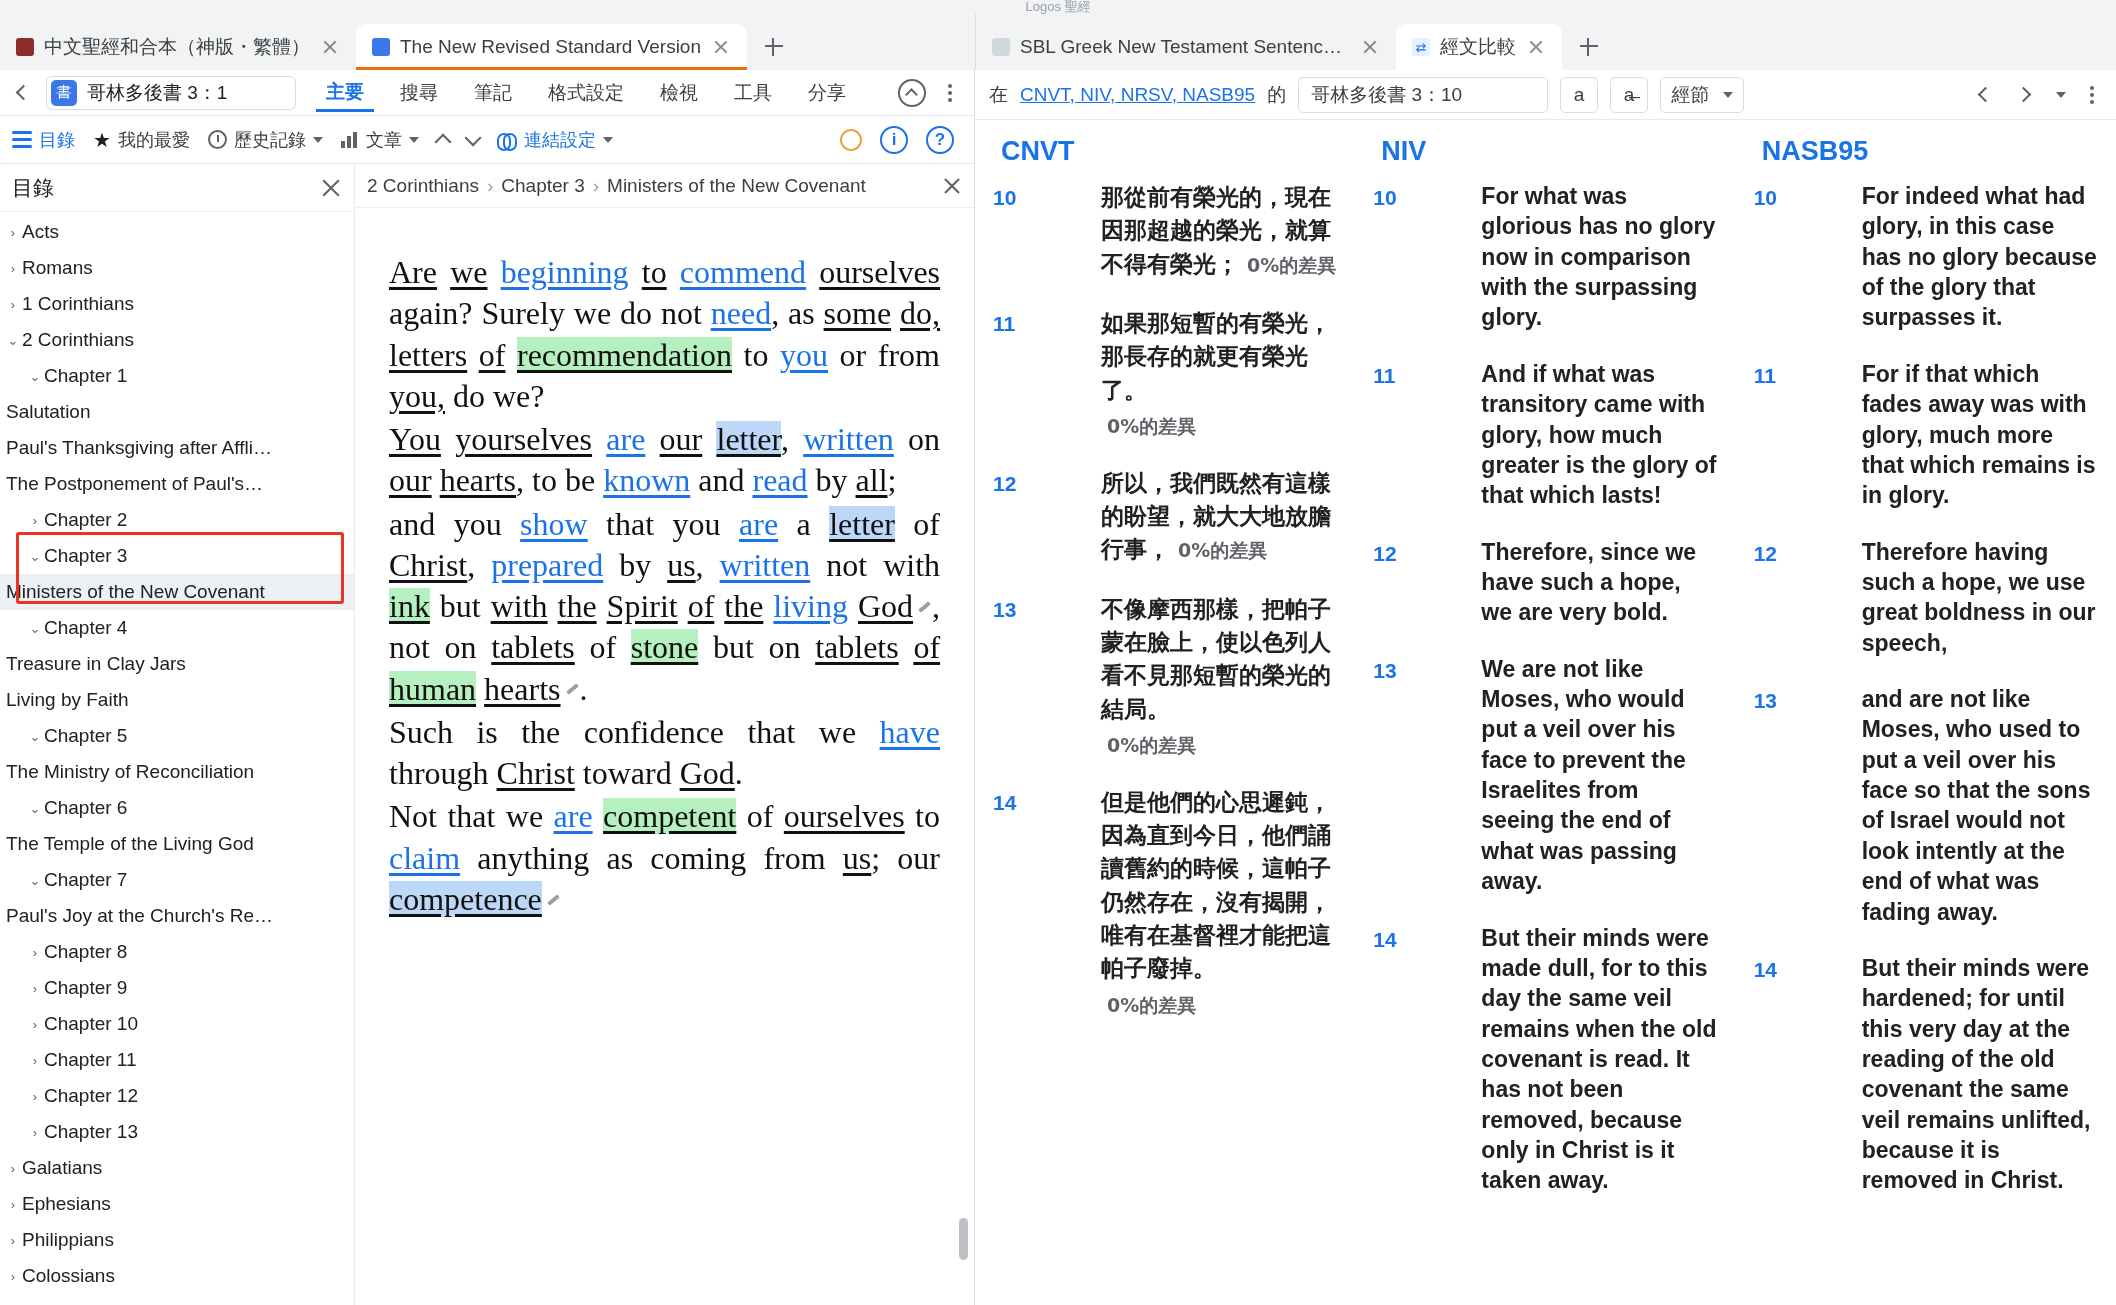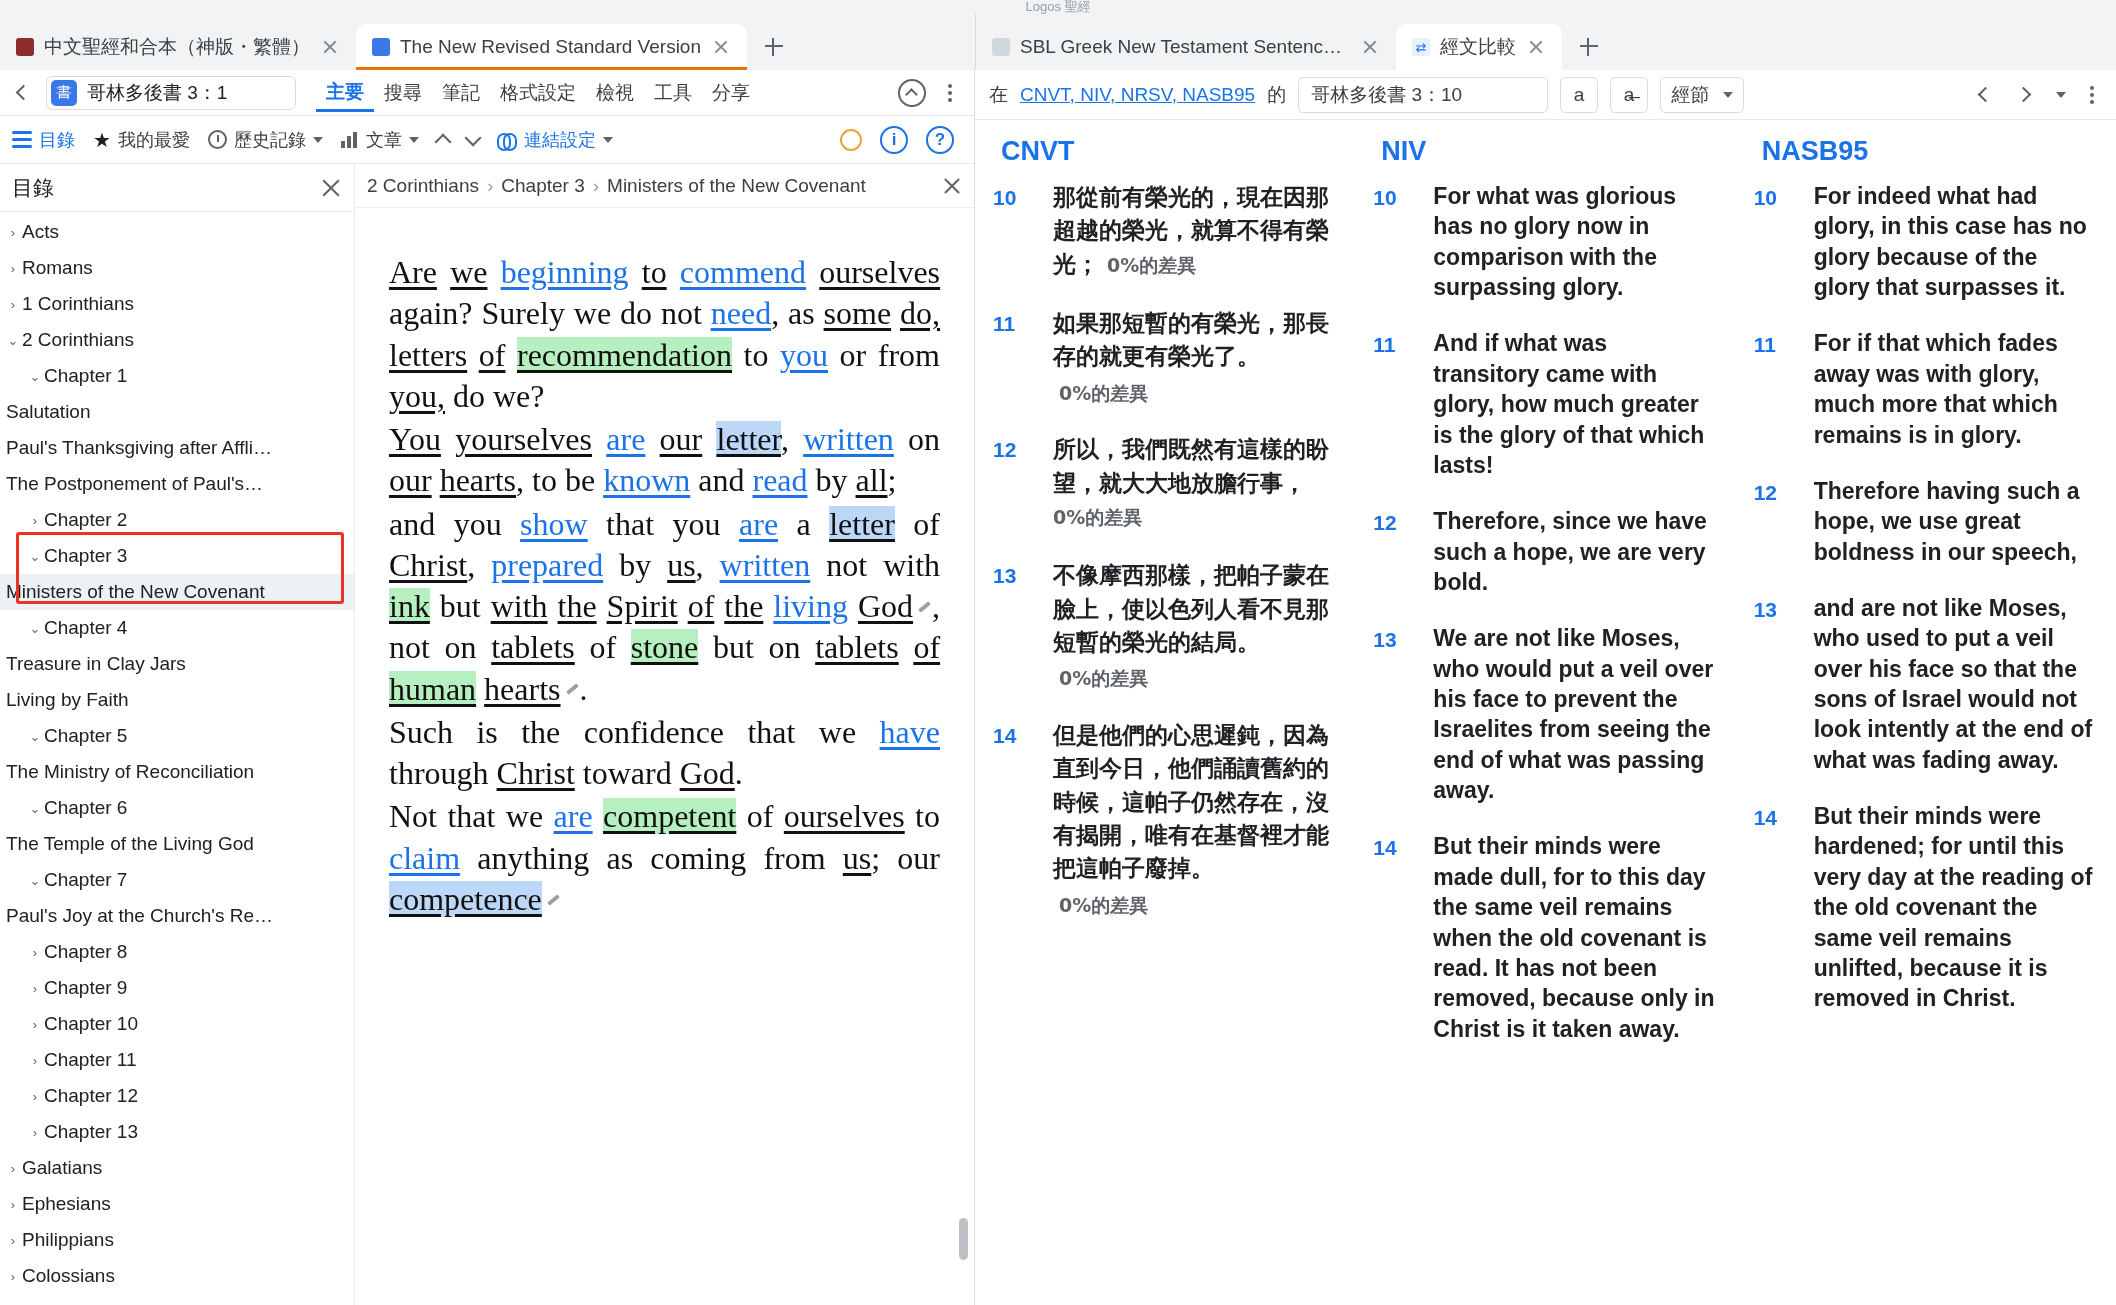--- a/index.html
+++ b/index.html
@@ -66,21 +66,21 @@
   .chev.r { transform: rotate(-135deg); margin:7px 0 0 4px;}
   .bookbox {
     display:flex; align-items:center; gap:10px; border:1px solid #dadce0; border-radius:6px;
     height:34px; padding:0 10px 0 4px; min-width:250px;
   }
   .bluebadge {
     background:#3b78e7; color:#fff; border-radius:5px; width:26px; height:26px;
     display:flex; align-items:center; justify-content:center; font-size:15px;
   }
   .bookbox .ref { font-size:19px; color:#202124; white-space:nowrap; }
-  .menuitems { display:flex; align-items:center; gap:0; margin-left:10px; }
+  .menuitems { display:flex; align-items:center; gap:16px; margin-left:10px; }
   .mi { font-size:19px; padding:6px 10px; color:#3c4043; white-space:nowrap; }
   .mi.sel { color:#1a73e8; border-bottom:3px solid #1a73e8; padding-bottom:4px; font-weight:bold; }
   .rgt { margin-left:auto; display:flex; align-items:center; gap:14px; padding-right:4px;}
   .circ { width:28px;height:28px;border-radius:50%;border:2px solid #5f6368; position:relative;}
   .circ .chev.u { width:9px;height:9px;border-left:2px solid #5f6368;border-bottom:2px solid #5f6368;
       transform:rotate(135deg); margin:9px 0 0 7px;}
   .dots { width:20px; display:flex; flex-direction:column; align-items:center; gap:3px;}
   .dots i { width:4px;height:4px;background:#5f6368;border-radius:50%;display:block;}
 
   .lbar2 {
@@ -165,21 +165,21 @@
   .rbar .link { color:#1a73e8; text-decoration:underline; white-space:nowrap;}
   .refbox { border:1px solid #dadce0; border-radius:5px; height:36px; display:flex; align-items:center; padding:0 12px; font-size:19px; min-width:250px;}
   .sqbtn { width:38px;height:36px;border:1px solid #dadce0;border-radius:5px; display:flex;align-items:center;justify-content:center; font-size:19px; color:#3c4043;}
   .selbox { border:1px solid #dadce0; border-radius:5px; height:36px; display:flex; align-items:center; gap:14px; padding:0 10px; font-size:19px;}
   .rbar .rgt3 { margin-left:auto; display:flex; align-items:center; gap:16px;}
 
   .cols { flex:1; display:flex; min-height:0; padding: 10px 0 0 0; }
   .col { flex:1; min-width:0; padding: 0 18px; overflow:hidden;font-weight:bold; }
   .col + .col { }
   .colhead { font-size:27px; color:#1a73e8; padding: 6px 0 14px 8px; }
-  .vrow { display:flex; margin-bottom:26px; font-size:23px; line-height:1.32; }
+  .vrow { display:flex; margin-bottom:26px; font-size:23px; line-height:1.32;gap:48px; }
   .vnum { color:#1a73e8; font-size:21px; width:34px; flex:0 0 auto; padding-top:3px; }
   .vtext { flex:1; min-width:0;margin-left:26px; }
   .vtext.cjk { font-family:"DejaVu Sans", sans-serif; line-height:1.45; }
   .diffnote { color:#5f6368; font-size:19px; white-space:nowrap; }
   .diffline { color:#5f6368; font-size:19px; margin-top:6px; padding-left:6px; }
 </style>
 </head>
 <body>
 
 <div class="app">

